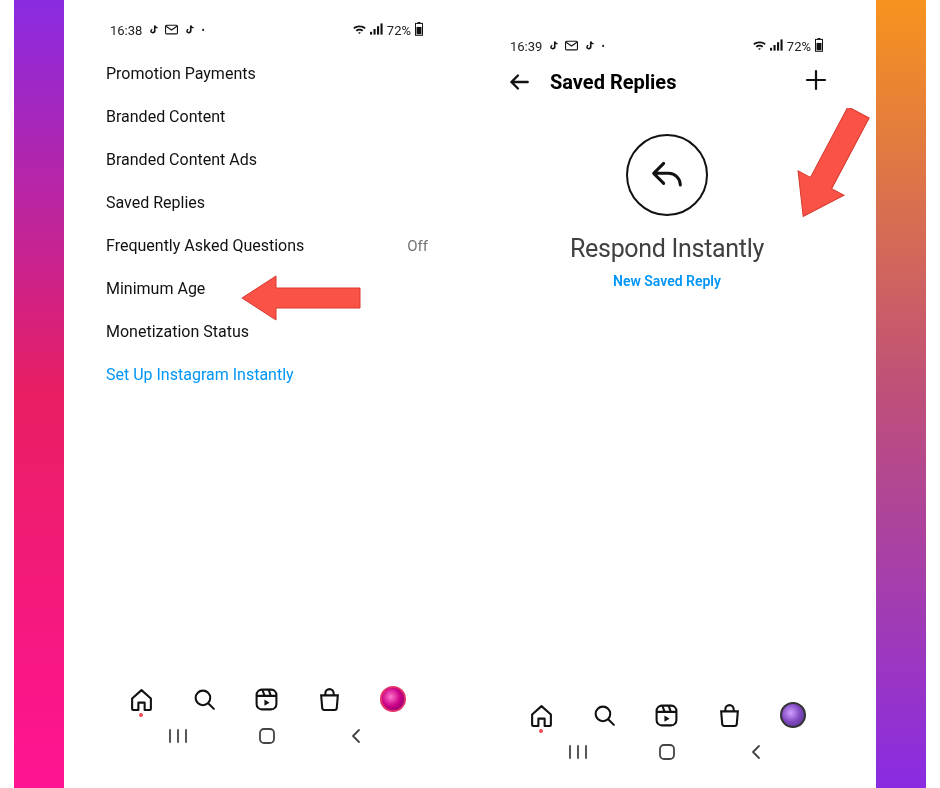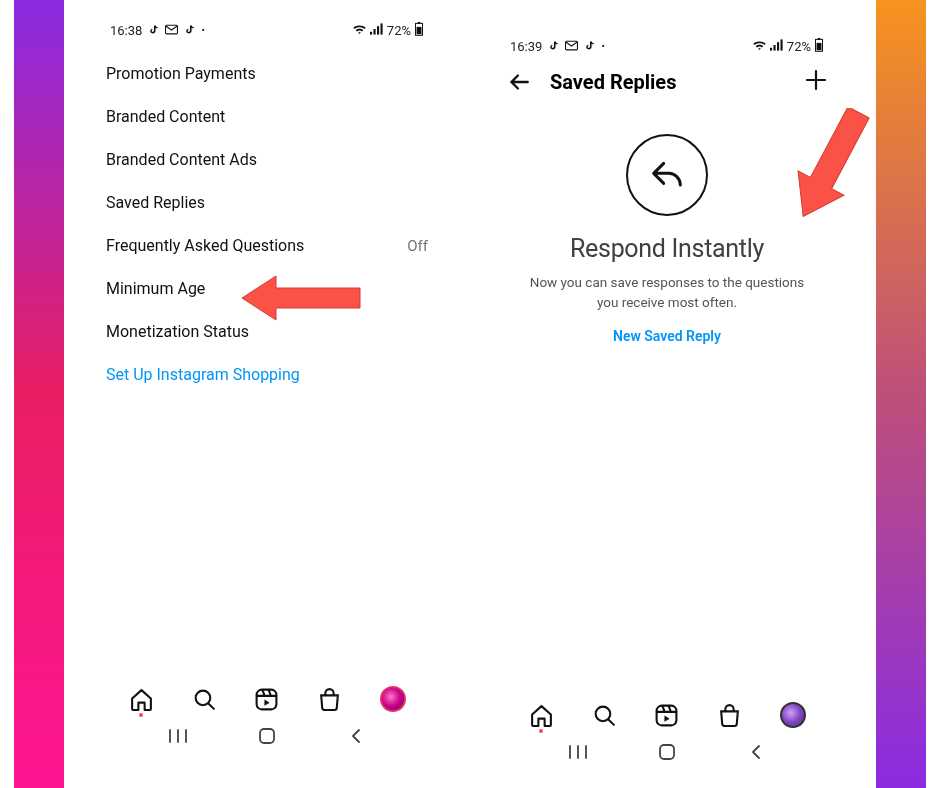--- a/index.html
+++ b/index.html
@@ -219,21 +219,21 @@
         <span>Frequently Asked Questions</span>
         <span class="status">Off</span>
       </div>
       <div class="menu-item">
         <span>Minimum Age</span>
       </div>
       <div class="menu-item">
         <span>Monetization Status</span>
       </div>
       <div class="menu-item link">
-        <span>Set Up Instagram Shopping</span>
+        <span>Set Up Instagram Instantly</span>
       </div>
     </div>
 
     <div class="bottom-nav">
       <div class="nav-icon" style="position:relative">
         <svg width="25" height="25" viewBox="0 0 24 24">
             <path d="M3 11l9-8 9 8v10a1 1 0 0 1-1 1h-5v-7h-6v7H4a1 1 0 0 1-1-1z" fill="none" stroke="#111" stroke-width="2" stroke-linejoin="round"></path>
           </svg>
         <span class="nav-dot"></span>
       </div>
@@ -342,21 +342,20 @@
       </span>
     </div>
 
     <div class="empty-state">
       <div class="reply-circle">
         <svg width="40" height="40" viewBox="0 0 24 24">
             <path d="M10 5L4 11l6 6M4 11h9a7 7 0 0 1 7 7" fill="none" stroke="#111" stroke-width="1.8" stroke-linecap="round" stroke-linejoin="round"></path>
           </svg>
       </div>
       <div class="empty-title">Respond Instantly</div>
-      <div class="empty-text">Now you can save responses to the questions you receive most often.</div>
       <div class="empty-link">New Saved Reply</div>
     </div>
 
     <div class="bottom-nav">
       <div class="nav-icon" style="position:relative">
         <svg width="25" height="25" viewBox="0 0 24 24">
             <path d="M3 11l9-8 9 8v10a1 1 0 0 1-1 1h-5v-7h-6v7H4a1 1 0 0 1-1-1z" fill="none" stroke="#111" stroke-width="2" stroke-linejoin="round"></path>
           </svg>
         <span class="nav-dot"></span>
       </div>

